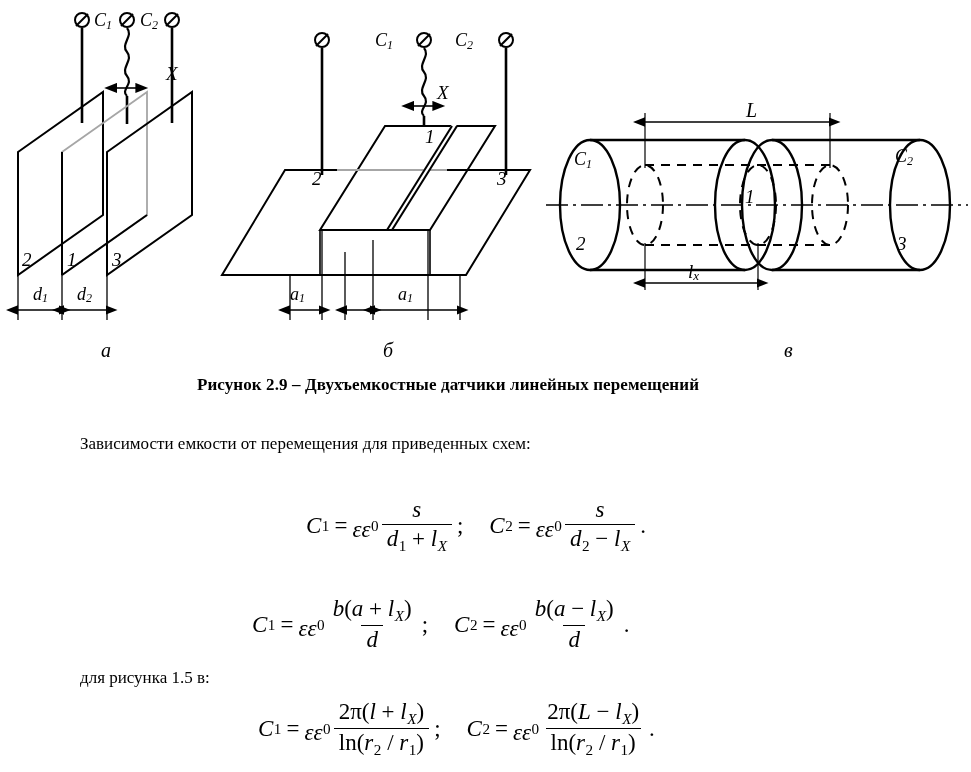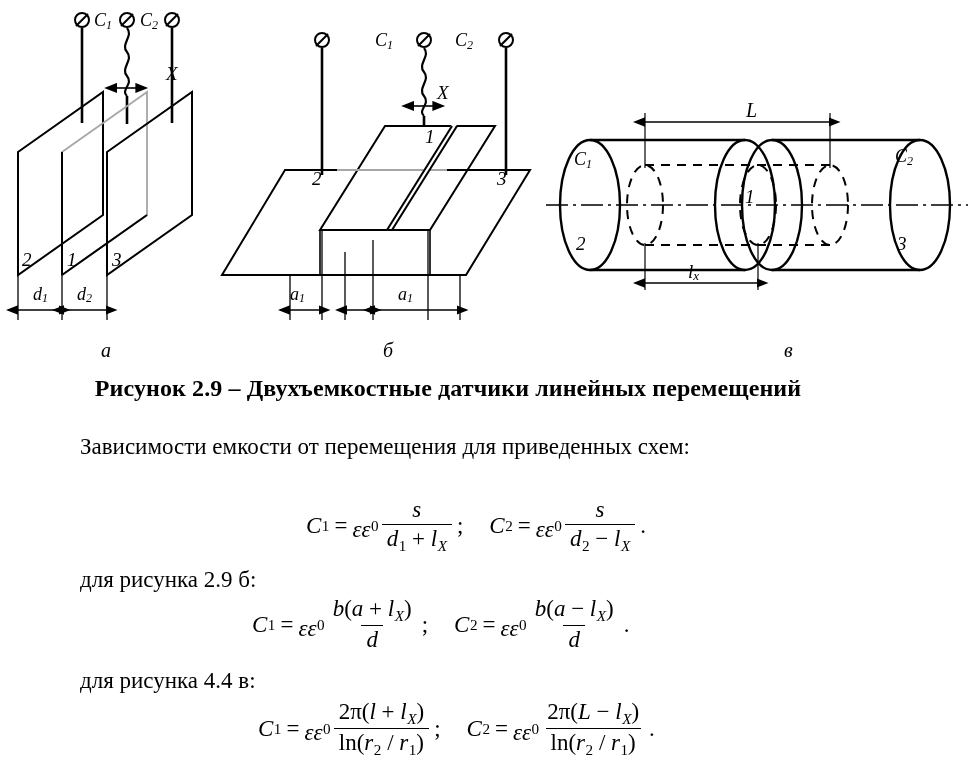--- a/index.html
+++ b/index.html
@@ -38,28 +38,28 @@
 
   
   .caption {
     position: absolute;
     left: 0;
     top: 375px;
     width: 896px;
     text-align: center;
     font-family: "Liberation Serif", serif;
     font-weight: bold;
-    font-size: 24px;
+    font-size: 17px;
     letter-spacing: 0.1px;
   }
 
   .para {
     position: absolute;
     font-family: "Liberation Serif", serif;
-    font-size: 23px;
+    font-size: 17px;
     white-space: nowrap;
   }
   .p-intro  { left: 80px;  top: 434px; }
   .p-a      { left: 80px;  top: 465px; }
   .p-b      { left: 80px;  top: 567px; }
   .p-v      { left: 80px;  top: 668px; }
 
   
   .math {
     position: absolute;
@@ -296,22 +296,21 @@
 
       <text class="lbl" x="375" y="46" font-size="18">C<tspan font-size="12" dy="3">1</tspan></text>
       <text class="lbl" x="455" y="46" font-size="18">C<tspan font-size="12" dy="3">2</tspan></text>
       <text class="lbl" x="437" y="99" font-size="19">X</text>
     </svg>
   </div>
 
   <div class="caption">Рисунок 2.9 – Двухъемкостные датчики линейных перемещений</div>
 
   <div class="para p-intro">Зависимости емкости от перемещения для приведенных схем:</div>
-  <div class="para p-b">для рисунка 2.9 б:</div>
-  <div class="para p-v">для рисунка 4.4 в:</div>
+  <div class="para p-v">для рисунка 1.5 в:</div>
 
   <div class="math m1">
     <span class="eqgroup">
       <span class="var">C</span>
         <span class="sub-rom">1</span>
       <span class="eqsign">=</span>
       <span class="eps">εε</span>
         <span class="sub-rom">0</span>
       <span class="frac">
         <span class="num var">s</span>

